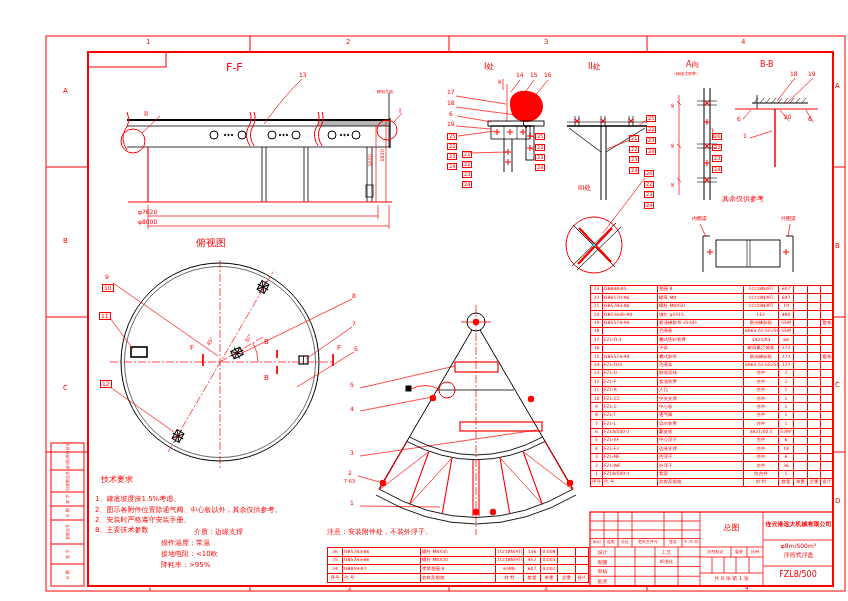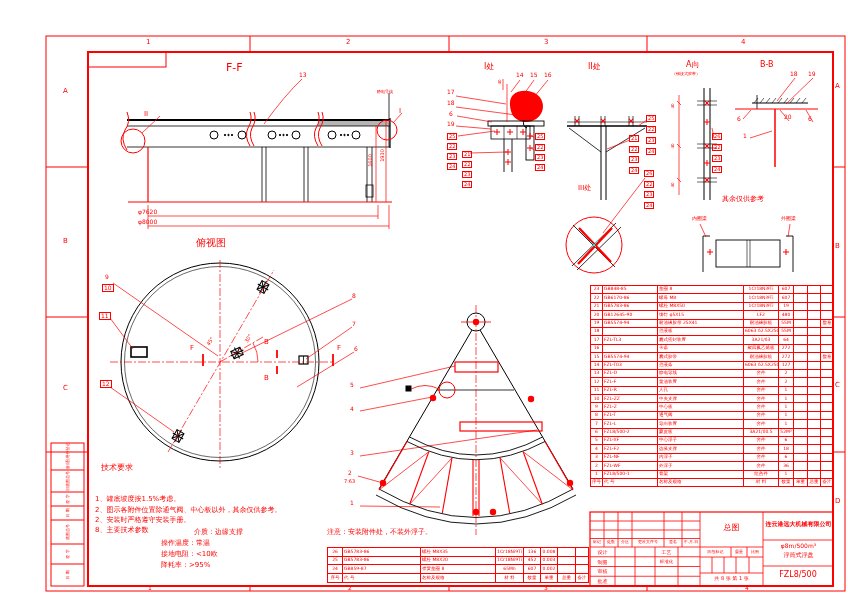--- a/index.html
+++ b/index.html
@@ -516,21 +516,21 @@
   <span class="lbl f6 u" style="left:743px;top:133px">1</span>
 </div>
 
 <div>
   <span class="lbl f7 u" style="left:722px;top:196px">其余仅供参考</span>
   <span class="lbl f5" style="left:692px;top:216px">内圈梁</span>
   <span class="lbl f5" style="left:781px;top:216px">外圈梁</span>
 </div>
 
 <div>
-  <span class="lbl f8" style="left:101px;top:464px">技术要求</span>
+  <span class="lbl f8" style="left:101px;top:476px">技术要求</span>
   <span class="lbl f7" style="left:95px;top:496px">1、罐底坡度按1.5%考虑。</span>
   <span class="lbl f7" style="left:95px;top:507px">2、图示各附件位置除通气阀、中心板以外，其余仅供参考。</span>
   <span class="lbl f7" style="left:95px;top:517px">2、安装时严格遵守安装手册。</span>
   <span class="lbl f7" style="left:95px;top:527px">8、主要技术参数</span>
   <span class="lbl f7" style="left:194px;top:529px">介质：边缘支撑</span>
   <span class="lbl f7" style="left:161px;top:540px">操作温度：常温</span>
   <span class="lbl f7" style="left:161px;top:551px">接地电阻：&lt;10欧</span>
   <span class="lbl f7" style="left:161px;top:562px">降耗率：&gt;95%</span>
 </div>
 

